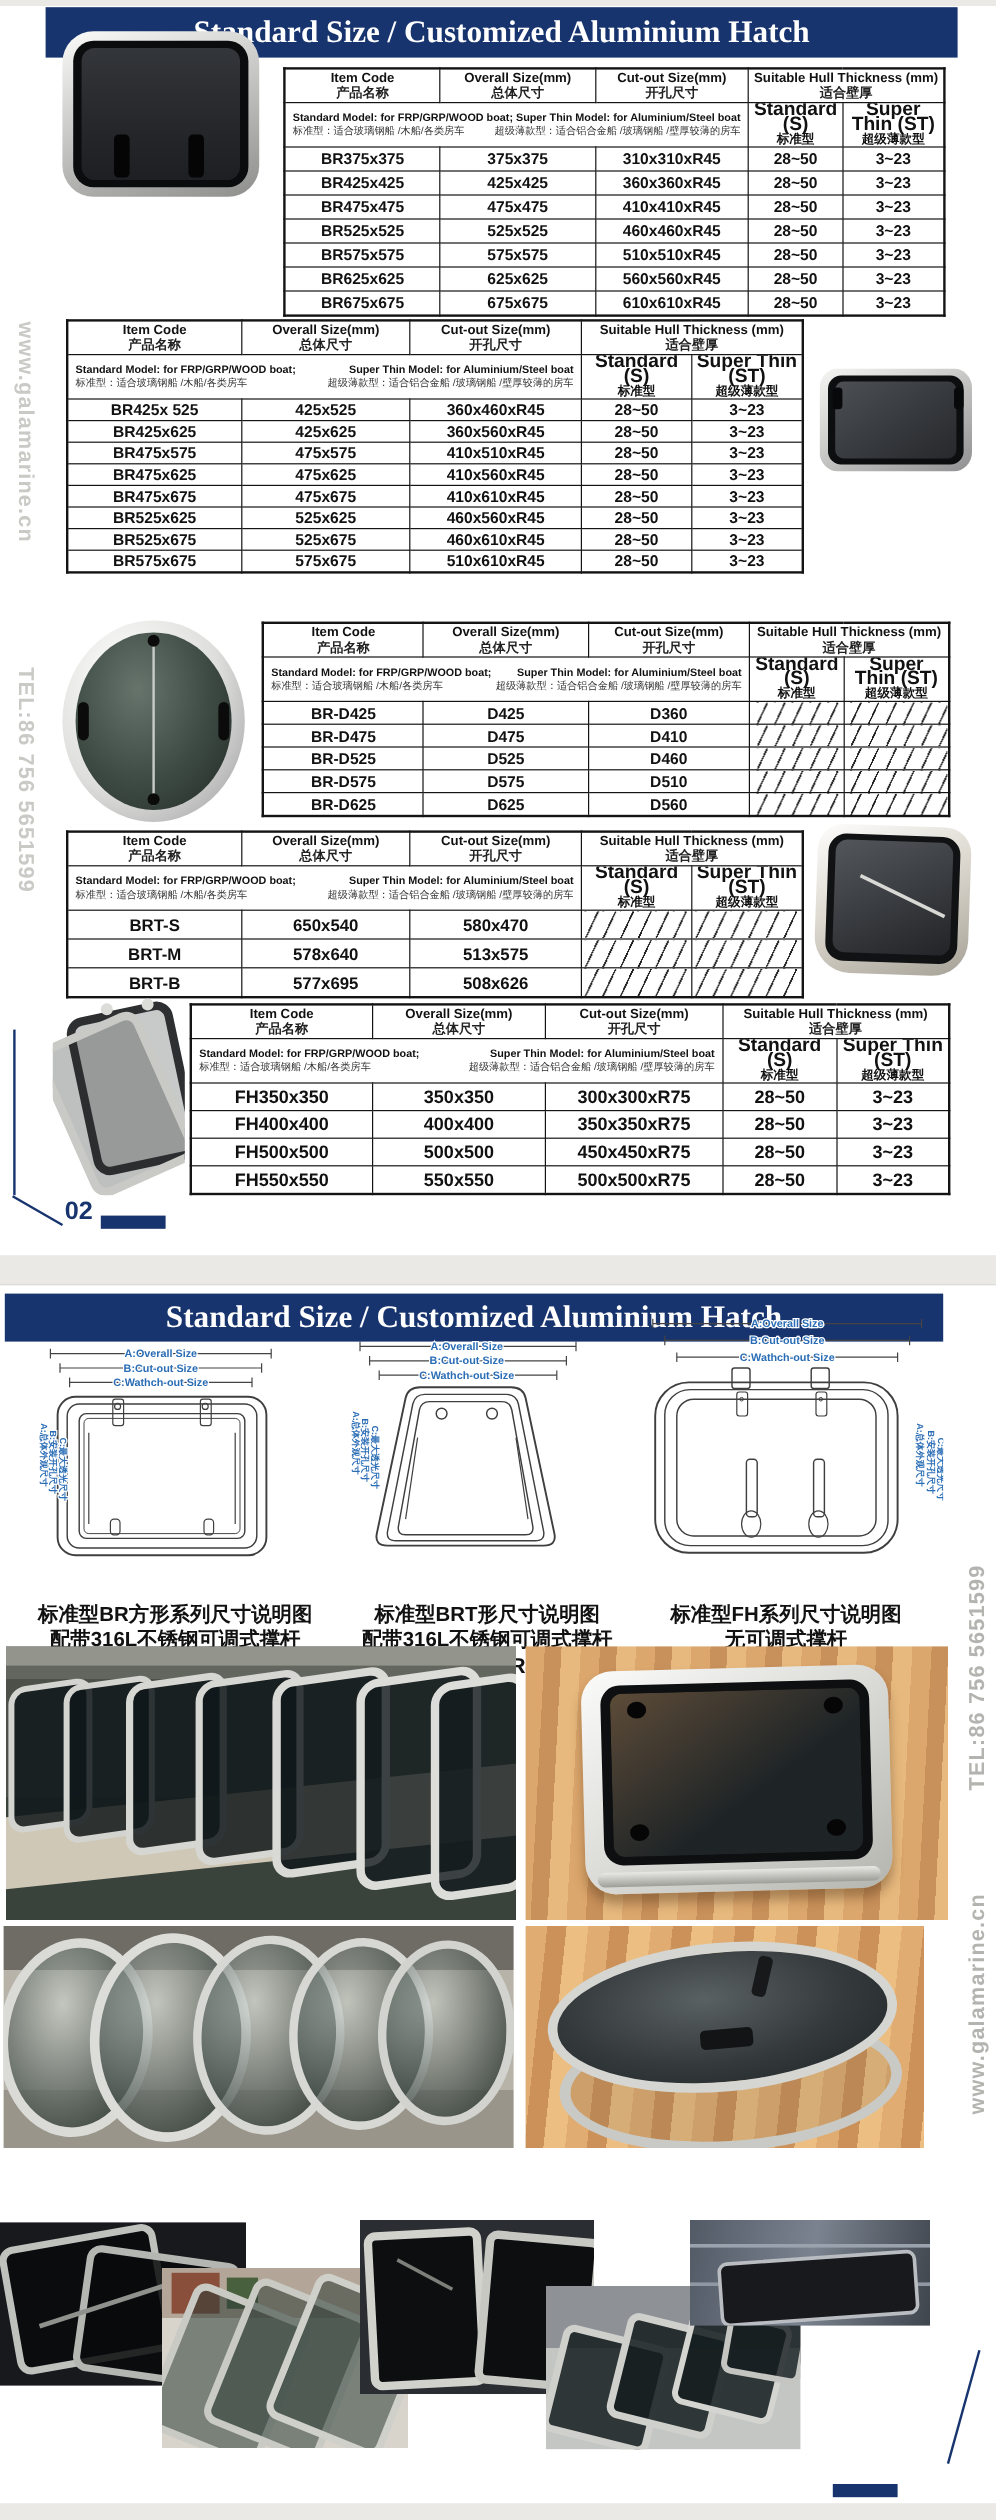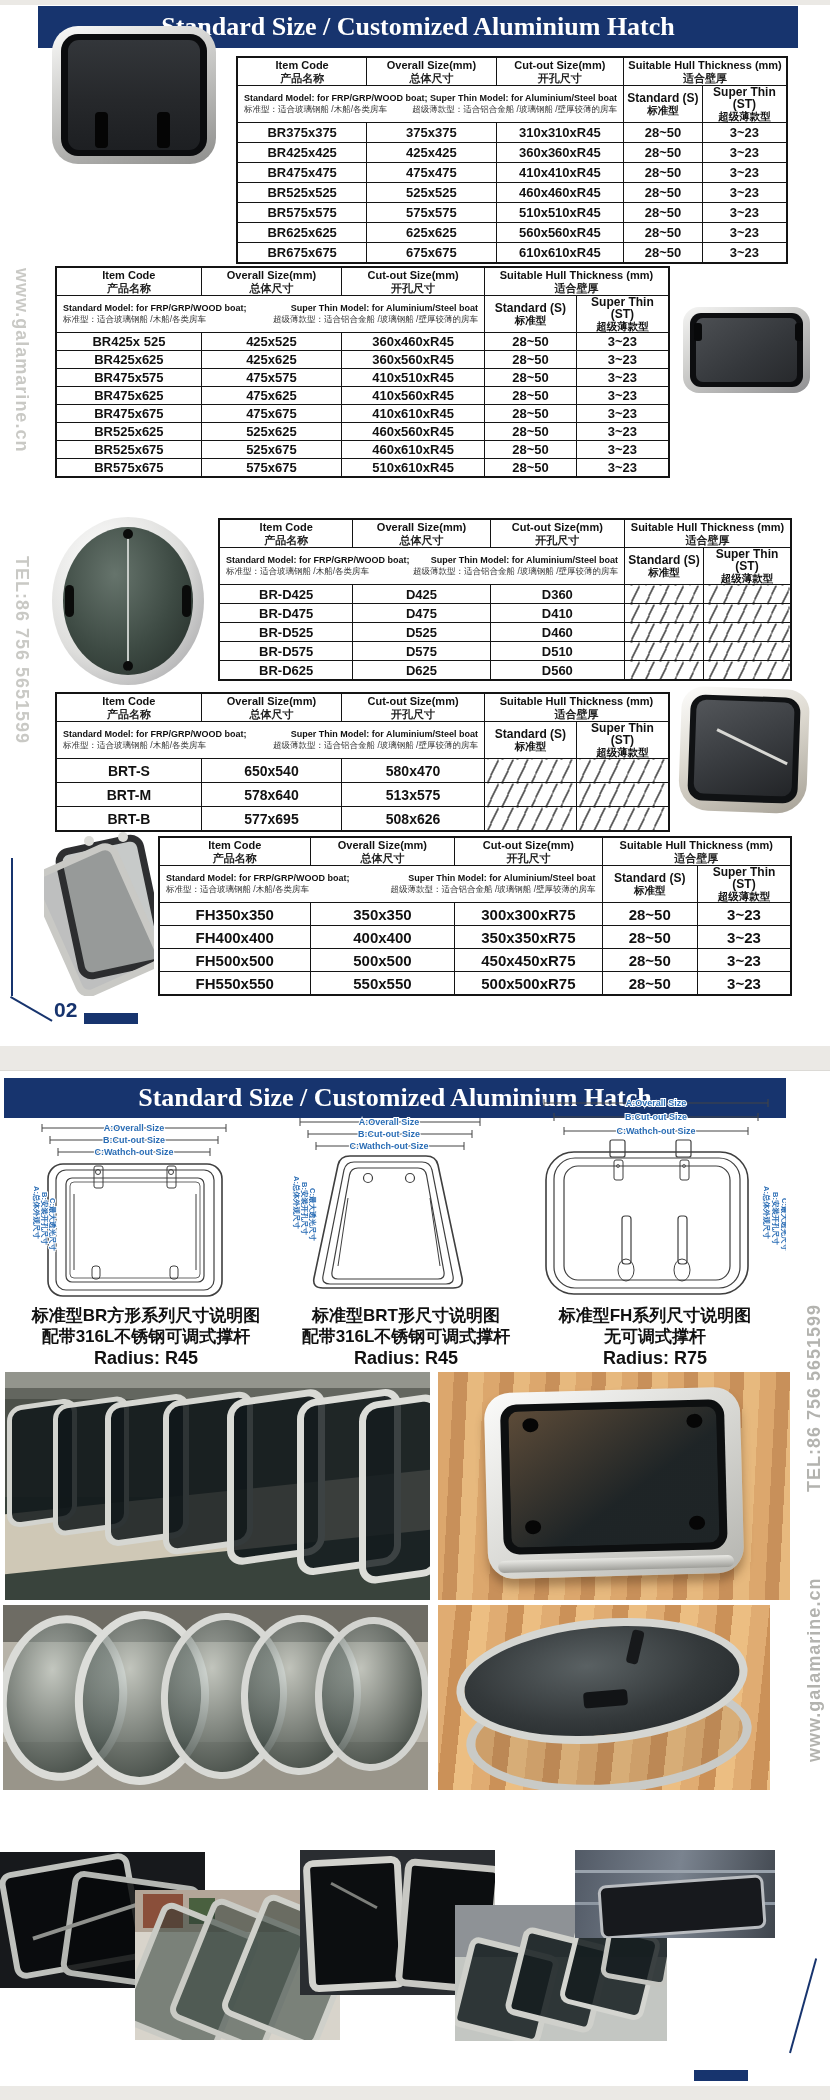--- a/index.html
+++ b/index.html
@@ -14,21 +14,21 @@
   table.spec{position:absolute;border-collapse:collapse;background:#fff;table-layout:fixed;
              border:2px solid #141414;}
   .spec th,.spec td{border:1px solid #141414;padding:0 2px;text-align:center;vertical-align:middle;overflow:hidden;}
   .spec thead .hrow1 th{height:27px;}
   .spec thead .hrow1 .en{font-weight:bold;font-size:11px;line-height:13px;}
   .spec thead .hrow1 .cn{font-size:11px;line-height:12px;color:#222;}
   .spec thead .hrow2 th{height:32px;}
   .spec .model{text-align:left;}
   .spec .mrow{display:flex;justify-content:space-between;padding:0 4px;font-weight:bold;font-size:9px;line-height:11px;}
   .spec .mrow.cn2{font-weight:normal;font-size:8.5px;color:#333;}
-  .spec .hrow2 .en{font-weight:bold;font-size:12px;line-height:12px;}
+  .spec .hrow2 .en{font-weight:bold;font-size:16px;line-height:12px;}
   .spec .hrow2 .cn{font-size:10.5px;line-height:12px;}
   .spec tbody td{font-weight:bold;}
   .t1 tbody td{height:19px;font-size:13px;}
   .t2 tbody td{height:17px;font-size:13px;}
   .t3 tbody td{height:18px;font-size:13px;}
   .t4 tbody td{height:23px;font-size:14px;}
   .t5 tbody td{height:22px;font-size:15px;}
   td.na{background-image:repeating-linear-gradient(115deg,transparent 0 12px,#1d1d1d 12px 13.3px);}
   
   .vtext{position:absolute;white-space:nowrap;font-weight:bold;font-size:18px;letter-spacing:1px;}
@@ -40,21 +40,21 @@
   .pline{position:absolute;background:#17346e;height:2px;}
   
   .ph{position:absolute;overflow:hidden;}
   .frame-sq{position:absolute;border-radius:24px;}
   
   .dia{position:absolute;}
   .dia text{fill:#2a6db5;font-family:"Liberation Sans",sans-serif;font-weight:bold;
             paint-order:stroke;stroke:#ffffff;stroke-width:2px;}
   .dia .dimline{stroke:#444;stroke-width:1;}
   .dia .body{fill:none;stroke:#3f3f3f;}
-  .cap{position:absolute;text-align:center;font-weight:bold;color:#111;}
+  .cap{position:absolute;text-align:center;font-weight:bold;color:#111;margin-top:30px;}
   .cap .c1,.cap .c2{font-size:17px;line-height:21px;}
   .cap .c3{font-size:18px;line-height:23px;font-family:"Liberation Sans",sans-serif;}
 </style>
 </head>
 <body>
 
 <div class="page">
 
   <div class="strip" style="top:0;height:5px;"></div>
   <div class="titlebar" style="left:38px;top:6px;width:760px;height:42px;line-height:42px;font-size:26px;">

